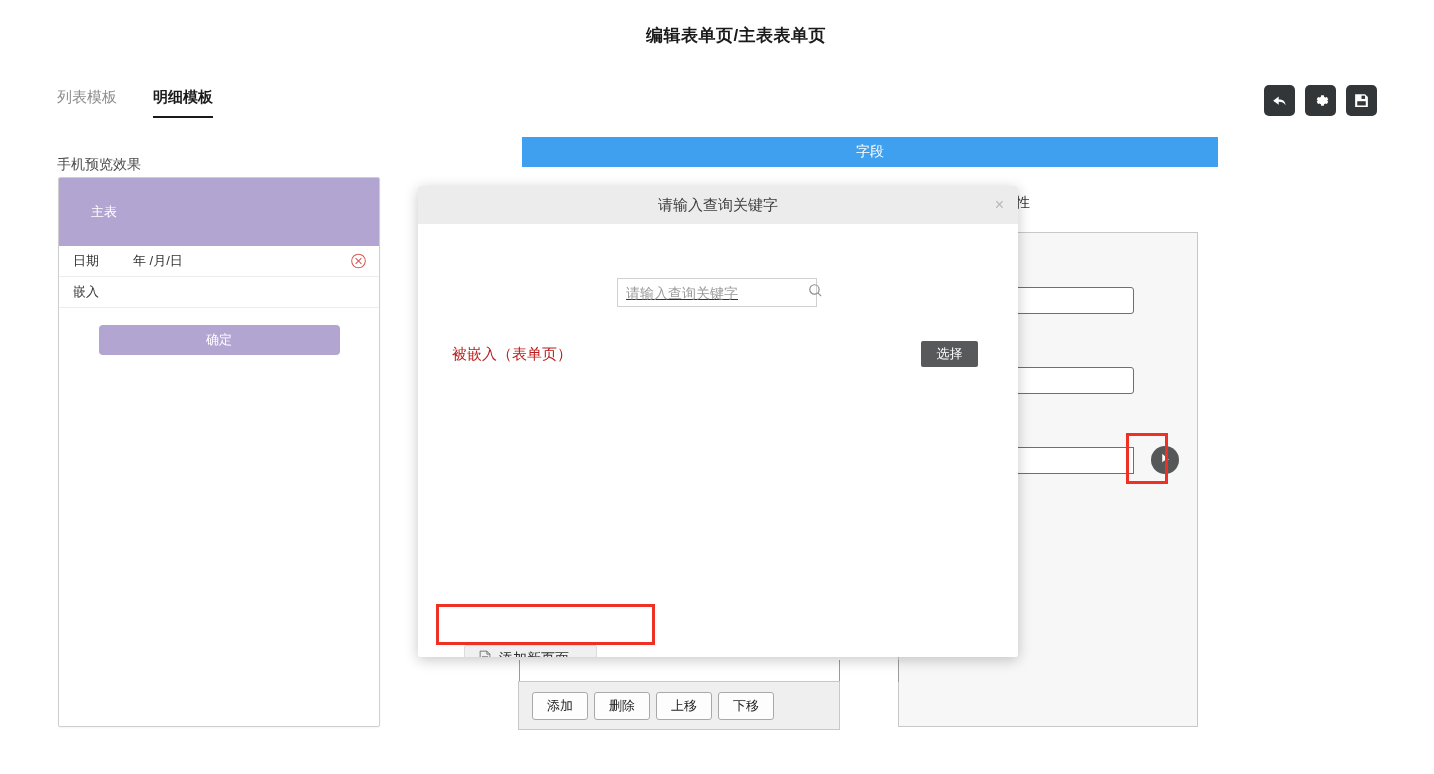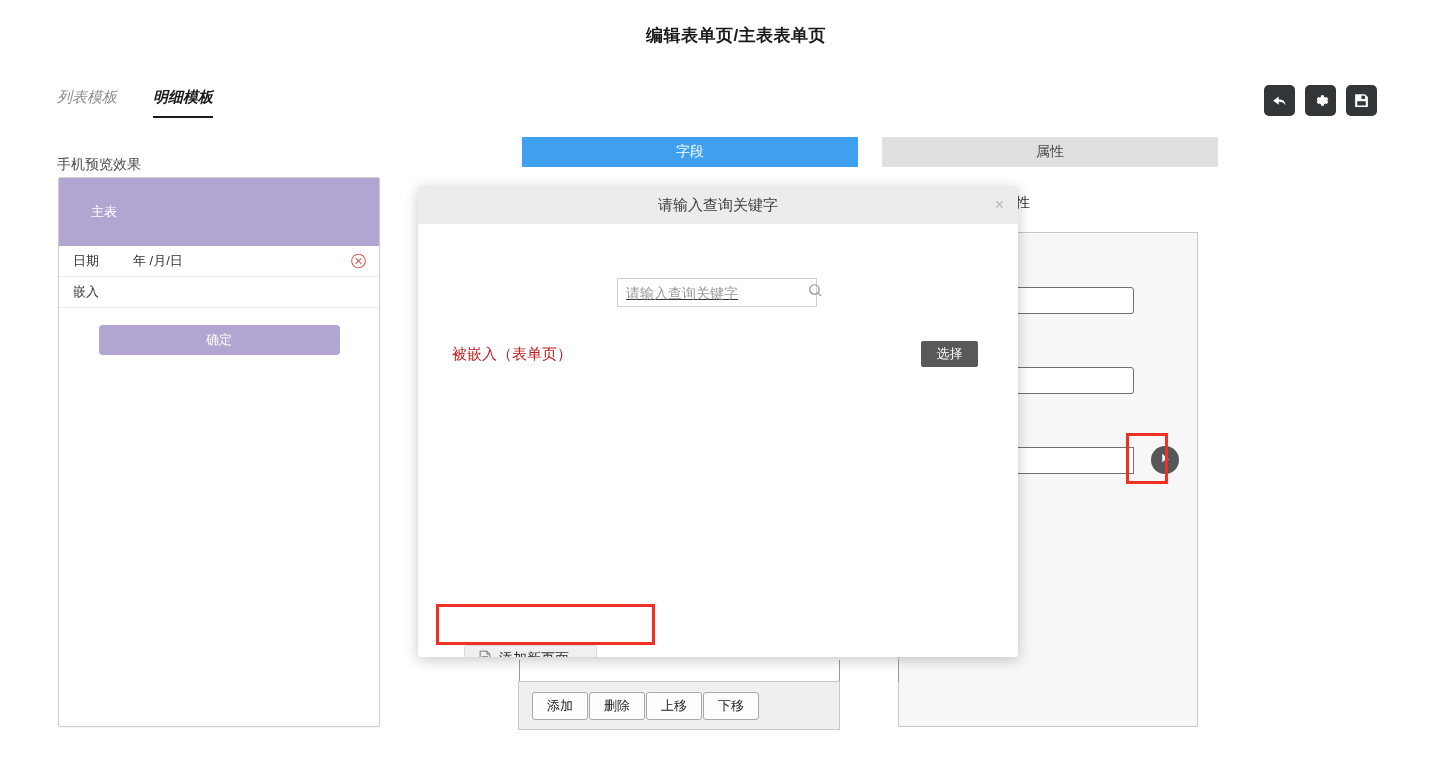--- a/index.html
+++ b/index.html
@@ -15,21 +15,21 @@
   
   .page-title {
     position: absolute; top: 24px; left: 0; width: 1434px;
     text-align: center;
     font-size: 17px; font-weight: bold; color: #1a1a1a;
     letter-spacing: .5px;
     padding-left: 38px;
   }
 
   
-  .top-tabs { position: absolute; top: 88px; left: 57px; display: flex; gap: 36px; font-style: italic; }
+  .top-tabs { position: absolute; top: 88px; left: 57px; display: flex; gap: 36px; }
   .top-tab {
     font-size: 15px; color: #8c8c8c; padding-bottom: 9px;
     border-bottom: 2px solid transparent; cursor: pointer; white-space: nowrap;
   }
   .top-tab.active { color: #1a1a1a; font-weight: bold; border-bottom-color: #1a1a1a; }
 
   
   .top-actions { position: absolute; top: 85px; right: 57px; display: flex; gap: 10px; }
   .icon-btn {
     width: 31px; height: 31px; border-radius: 5px; background: #333638;
@@ -106,21 +106,21 @@
   }
   .redbox-cursor {
     position: absolute; left: 1126px; top: 433px; width: 42px; height: 51px;
     border: 3px solid #ee3124; pointer-events: none;
   }
 
   
   .btn-bar {
     position: absolute; left: 518px; top: 681px; width: 322px; height: 49px;
     background: #efefef; border: 1px solid #c8c8c8;
-    display: flex; align-items: center; gap: 1px; padding-left: 13px;
+    display: flex; align-items: center; gap: 6px; padding-left: 13px;
   }
   .bar-btn {
     width: 56px; height: 28px; background: #fdfdfd; border: 1px solid #a9a9a9;
     border-radius: 3px; font-size: 13px; color: #222; cursor: pointer;
     font-family: inherit;
   }
   .grid-line { position: absolute; width: 1px; background: #9b9b9b; }
 
   
   .modal {
@@ -232,21 +232,20 @@
       <span class="lbl">嵌入</span>
       <span class="val"></span>
     </div>
     <div class="phone-confirm-wrap">
       <button class="phone-confirm">确定</button>
     </div>
   </div>
 
   <div class="seg-tabs">
     <div class="seg-tab active">字段</div>
-    <div class="seg-tab">属性</div>
   </div>
 
   <div class="prop-title">端字段属性</div>
   <div class="prop-panel">
     <div class="prop-field pf1"></div>
     <div class="prop-field pf2"></div>
     <div class="prop-field pf3"></div>
     <div class="cursor-btn">
       <span>
         <svg width="13" height="13" viewBox="0 0 24 24" fill="#ffffff">

